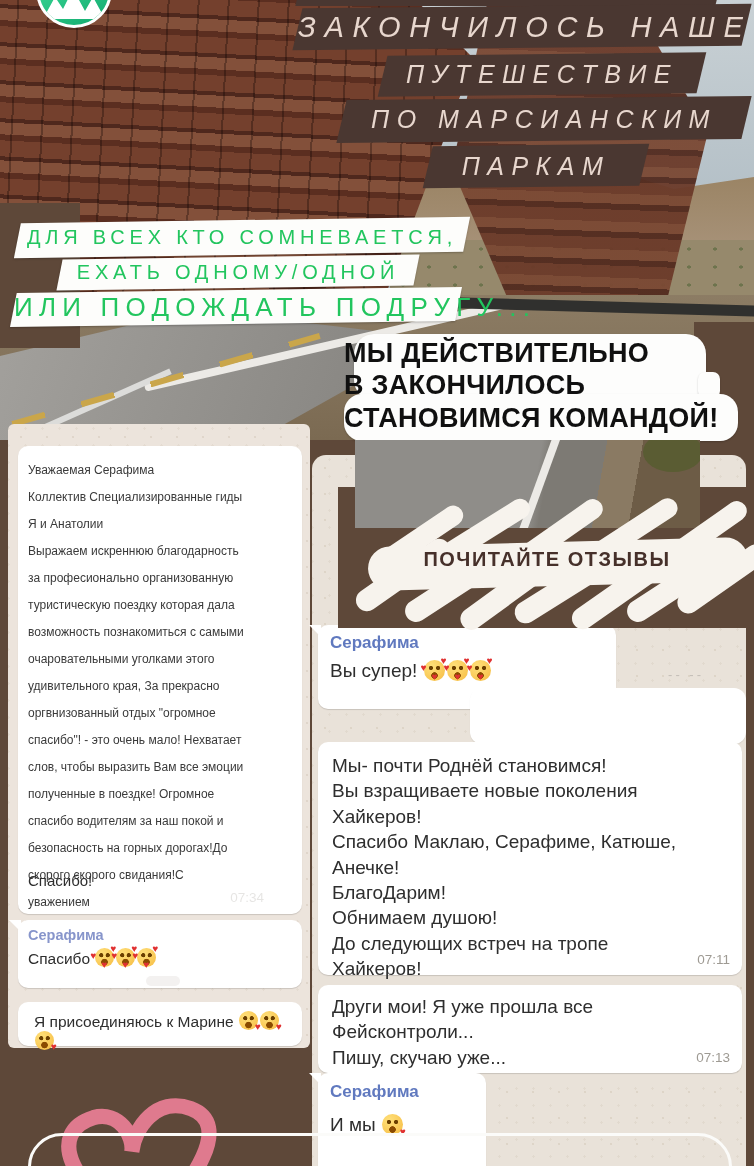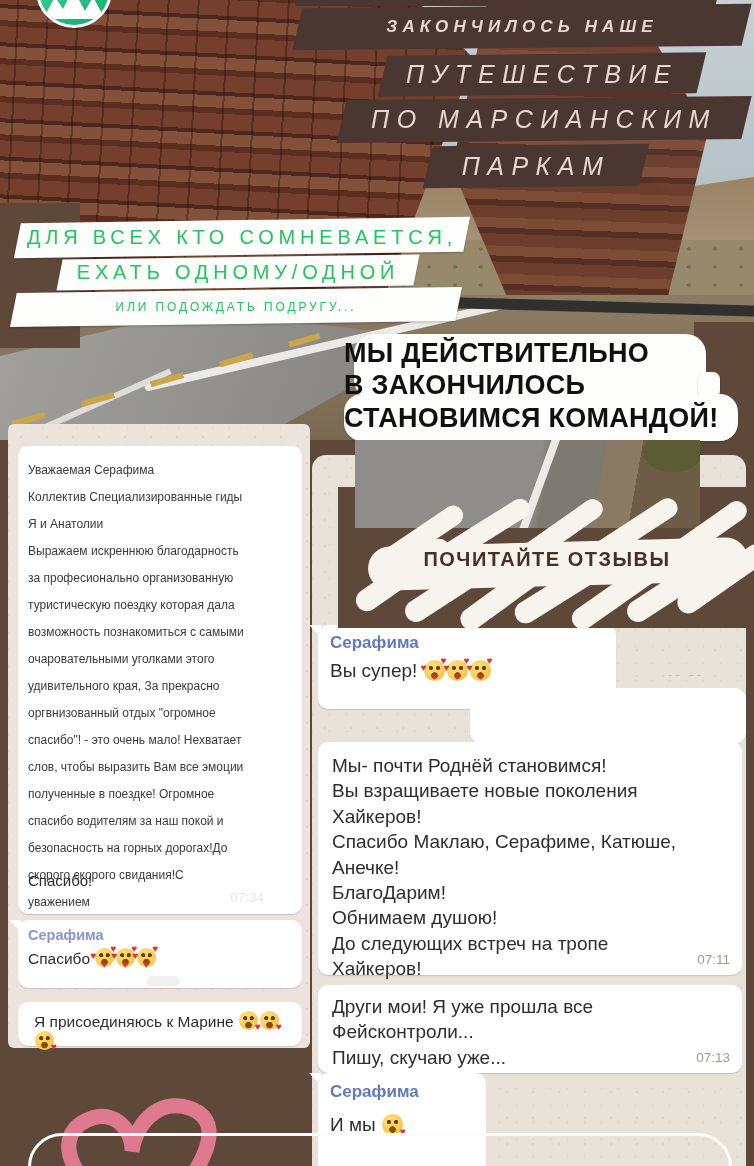--- a/index.html
+++ b/index.html
@@ -95,21 +95,21 @@
       <div class="abs rail"></div>
     </div>
   </div>
   <div class="abs wedge" style="left:0;top:203px;width:80px;height:145px;"></div>
   <div class="abs wedge" style="left:694px;top:322px;width:60px;height:120px;"></div>
 
   <div class="abs" style="left:296px;top:0;width:420px;height:6px;background:#4a3731;transform:skewX(-14deg);"></div>
 
   <div class="abs dbanner" style="left:298px;top:6px;width:448px;height:42px;">
     <div class="bg"></div>
-    <div class="txt" style="font-size:17px;line-height:42px;font-weight:bold;">ЗАКОНЧИЛОСЬ НАШЕ</div>
+    <div class="txt" style="font-size:29px;line-height:42px;">ЗАКОНЧИЛОСЬ НАШЕ</div>
   </div>
   <div class="abs dbanner" style="left:383px;top:54px;width:318px;height:41px;">
     <div class="bg"></div>
     <div class="txt" style="font-size:25px;line-height:41px;">ПУТЕШЕСТВИЕ</div>
   </div>
   <div class="abs dbanner" style="left:342px;top:98px;width:404px;height:43px;">
     <div class="bg"></div>
     <div class="txt" style="font-size:25px;line-height:43px;">ПО МАРСИАНСКИМ</div>
   </div>
   <div class="abs dbanner" style="left:428px;top:145px;width:216px;height:42px;">
@@ -120,21 +120,21 @@
   <div class="abs wbanner" style="left:18px;top:220px;width:448px;height:35px;">
     <div class="bg"></div>
     <div class="txt" style="font-size:20px;line-height:35px;">ДЛЯ ВСЕХ КТО СОМНЕВАЕТСЯ,</div>
   </div>
   <div class="abs wbanner" style="left:60px;top:257px;width:356px;height:31px;">
     <div class="bg"></div>
     <div class="txt" style="font-size:20px;line-height:31px;">ЕХАТЬ ОДНОМУ/ОДНОЙ</div>
   </div>
   <div class="abs wbanner" style="left:14px;top:290px;width:444px;height:34px;">
     <div class="bg"></div>
-    <div class="txt" style="font-size:12px;line-height:34px;">ИЛИ ПОДОЖДАТЬ ПОДРУГУ...</div>
+    <div class="txt" style="font-size:26px;line-height:34px;">ИЛИ ПОДОЖДАТЬ ПОДРУГУ...</div>
   </div>
 
   <div class="abs" style="left:344px;top:332px;width:396px;height:112px;">
     <div class="abs wshape" style="left:10px;top:2px;width:352px;height:66px;border-radius:20px;"></div>
     <div class="abs wshape" style="left:354px;top:40px;width:22px;height:26px;border-radius:7px;"></div>
     <div class="abs wshape" style="left:0;top:62px;width:394px;height:47px;border-radius:18px;"></div>
     <div class="abs teamline" style="top:6px;">МЫ ДЕЙСТВИТЕЛЬНО</div>
     <div class="abs teamline" style="top:38px;">В ЗАКОНЧИЛОСЬ</div>
     <div class="abs teamline" style="top:71px;">СТАНОВИМСЯ КОМАНДОЙ!</div>
   </div>

